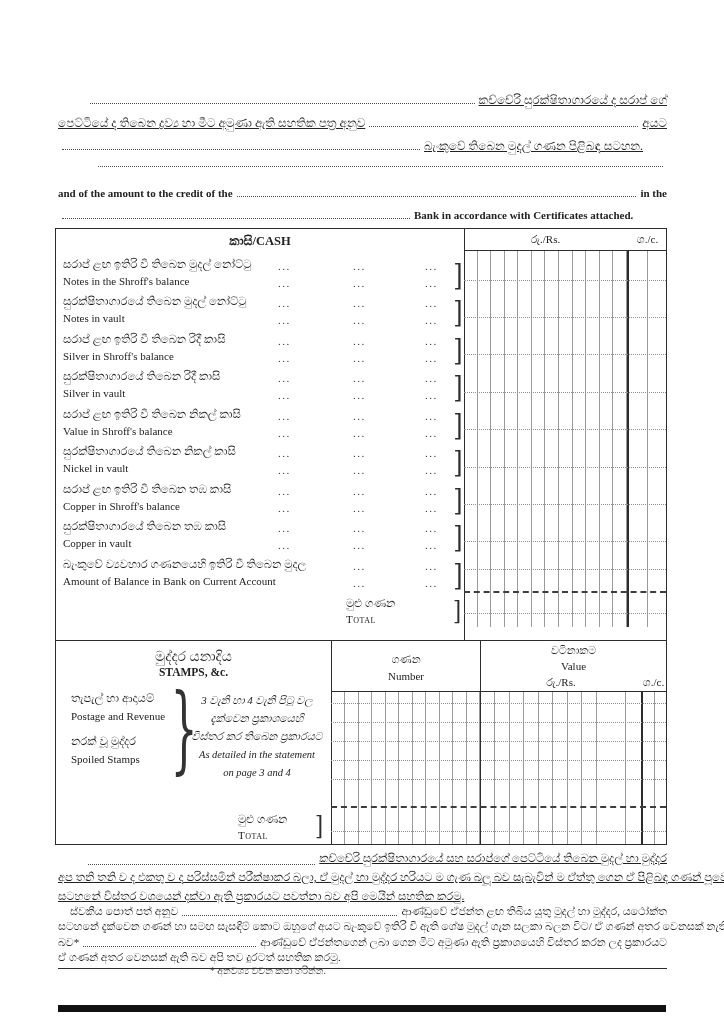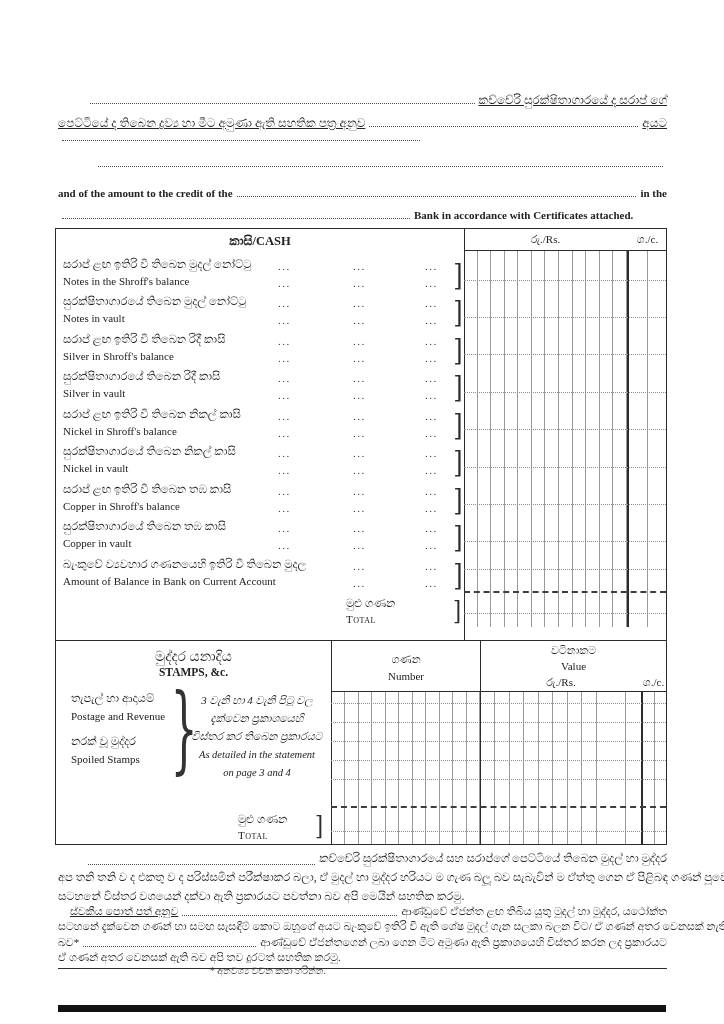--- a/index.html
+++ b/index.html
@@ -37,21 +37,21 @@
   .tot-en{font-size:11px;font-variant:small-caps;letter-spacing:.5px;}
   .colhead{position:absolute;top:4px;font-size:11px;text-align:center;}
   
   .brace{position:absolute;font-size:95px;line-height:90px;color:#333;transform:scaleX(.45);
          font-family:"DejaVu Serif",serif;}
   .note{position:absolute;text-align:center;}
   .note .nsi{font-size:11px;line-height:18.2px;}
   .note .nen{font-size:10.5px;line-height:18.2px;}
   
   .para{position:absolute;left:58px;width:609px;}
-  .p1{font-size:11.5px;line-height:18.8px;}
+  .p1{font-size:11.5px;line-height:18.8px;text-decoration:underline;}
   .p2{font-size:11px;line-height:15.4px;}
   .underlined{border-bottom:1px solid #2c2c2c;padding-bottom:2px;}
   .footnote{position:absolute;left:58px;top:966px;width:420px;text-align:center;font-size:9.5px;color:#333;}
   .scanbar{position:absolute;left:58px;top:1005px;width:608px;height:7px;background:#121212;}
 </style>
 </head>
 <body>
 
 <div class="page">
 
@@ -60,20 +60,21 @@
     <span class="leader" style="margin-left:32px;"></span>
     <span>කච්චේරි සුරක්ෂිතාගාරයේ ද සරාප් ගේ</span>
   </div>
   <div class="abs flexline si" style="left:58px;top:116px;width:609px;">
     <span>පෙට්ටියේ ද තිබෙන ද්‍රව්‍ය හා මීට අමුණා ඇති සහතික පත්‍ර අනුව</span>
     <span class="leader"></span>
     <span>අයට</span>
   </div>
   <div class="abs flexline si" style="left:58px;top:139px;width:609px;">
     <span class="leader fx" style="width:358px;"></span>
+    <span>බැංකුවේ තිබෙන මුදල් ගණන පිළිබඳ සටහන.</span>
   </div>
 
   <div class="abs flexline en" style="left:58px;top:165px;width:609px;padding-left:36px;box-sizing:border-box;font-weight:600;">
     <span class="leader"></span>
   </div>
   <div class="abs flexline en" style="left:58px;top:187px;width:609px;font-weight:600;">
     <span>and of the amount to the credit of the</span>
     <span class="leader"></span>
     <span>in the</span>
   </div>
@@ -146,21 +147,21 @@
       <span class="dt" style="left:215px;top:2px;">...</span>
       <span class="dt" style="left:290px;top:2px;">...</span>
       <span class="dt" style="left:362px;top:2px;">...</span>
       <span class="dt" style="left:215px;top:19px;">...</span>
       <span class="dt" style="left:290px;top:19px;">...</span>
       <span class="dt" style="left:362px;top:19px;">...</span>
       <span class="brk" style="left:389px;top:1px;">]</span>
     </div>
     <div class="cash-row" style="top:179px;">
       <div class="rsi">සරාප් ළඟ ඉතිරි වී තිබෙන නිකල් කාසි</div>
-      <div class="ren">Nickel in Shroff's balance</div>
+      <div class="ren">Value in Shroff's balance</div>
       <span class="dt" style="left:215px;top:2px;">...</span>
       <span class="dt" style="left:290px;top:2px;">...</span>
       <span class="dt" style="left:362px;top:2px;">...</span>
       <span class="dt" style="left:215px;top:19px;">...</span>
       <span class="dt" style="left:290px;top:19px;">...</span>
       <span class="dt" style="left:362px;top:19px;">...</span>
       <span class="brk" style="left:389px;top:1px;">]</span>
     </div>
     <div class="cash-row" style="top:216px;">
       <div class="rsi">සුරක්ෂිතාගාරයේ තිබෙන නිකල් කාසි</div>
@@ -264,21 +265,21 @@
     <div class="flexline">
       <span class="leader" style="margin-left:30px;"></span>
       <span>කච්චේරි සුරක්ෂිතාගාරයේ සහ සරාප්ගේ පෙට්ටියේ තිබෙන මුදල් හා මුද්දර</span>
     </div>
     <div style="white-space:nowrap;">අප තනි තනි ව ද එකතු ව ද පරිස්සමින් පරීක්ෂාකර බලා, ඒ මුදල් හා මුද්දර හරියට ම ගැණ බලූ බව සැබැවින් ම ඒත්තු ගෙන ඒ පිළිබඳ ගණන් පූර්වෝක්ත</div>
     <div>සටහනේ විස්තර වශයෙන් දක්වා ඇති ප්‍රකාරයට පවත්නා බව අපි මෙයින් සහතික කරමු.</div>
   </div>
 
   <div class="para p2" style="top:904px;">
     <div class="flexline">
-      <span style="padding-left:12px;text-decoration:underline;">ස්වකීය පොත් පත් අනුව</span>
+      <span style="padding-left:12px;">ස්වකීය පොත් පත් අනුව</span>
       <span class="leader"></span>
       <span>ආණ්ඩුවේ ඒජන්ත ළඟ තිබිය යුතු මුදල් හා මුද්දර, යථෝක්ත</span>
     </div>
     <div style="white-space:nowrap;">සටහනේ දැක්වෙන ගණන් හා සමඟ සැසඳීම් කොට ඔහුගේ අයට බැංකුවේ ඉතිරි වී ඇති ශේෂ මුදල් ගැන සලකා බලන විට/ ඒ ගණන් අතර වෙනසක් නැති</div>
     <div class="flexline">
       <span>බව*</span>
       <span class="leader"></span>
       <span>ආණ්ඩුවේ ඒජන්තගෙන් ලබා ගෙන මීට අමුණා ඇති ප්‍රකාශයෙහි විස්තර කරන ලද ප්‍රකාරයට</span>
     </div>
     <div class="underlined">ඒ ගණන් අතර වෙනසක් ඇති බව අපි තව දුරටත් සහතික කරමු.</div>

